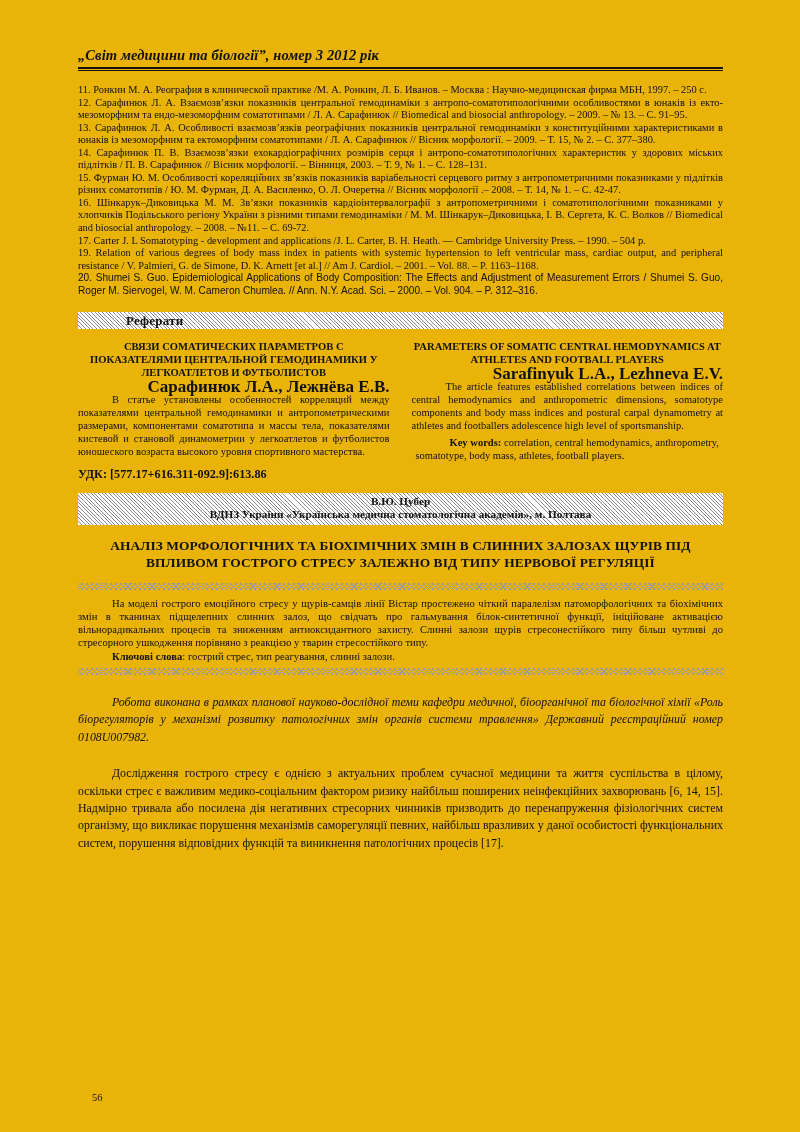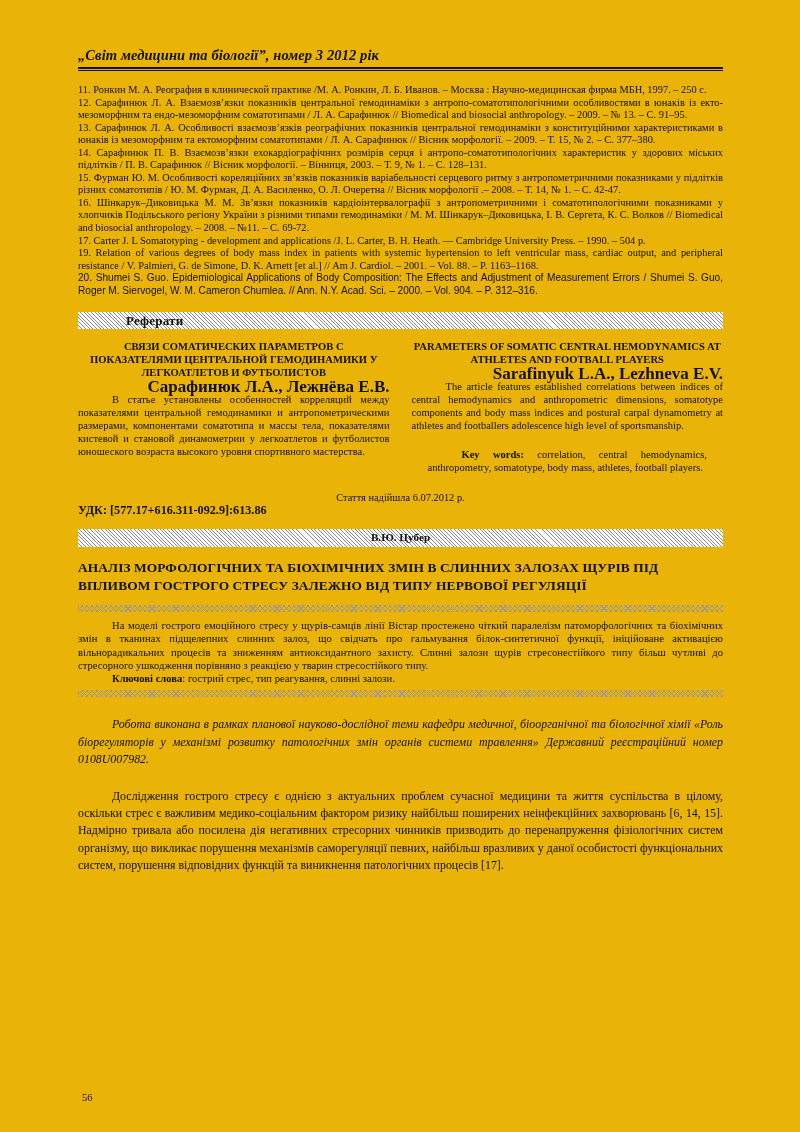--- a/index.html
+++ b/index.html
@@ -112,21 +112,21 @@
     margin: 0 0 1px 0;
   }
   .abs-body {
     text-align: justify;
     text-indent: 34px;
     margin: 0;
   }
   .abs-kw {
     text-align: justify;
     text-indent: 34px;
-    margin: 16px;
+    margin: 4px;
   }
   .abs-kw b { font-weight: bold; }
   .received {
     text-align: center;
     font-size: 10.4px;
     margin-top: 1px;
   }
 
   
   .udc {
@@ -142,21 +142,21 @@
   }
   .banner-auth .line {
     font-weight: bold;
     font-size: 11.2px;
     line-height: 13.6px;
     color: #111;
   }
 
   
   .art-title {
-    text-align: left;
+    text-align: center;
     font-weight: bold;
     font-size: 13.4px;
     line-height: 17.4px;
     margin: 12px 0 11px 0;
     letter-spacing: .1px;
   }
 
   
   .zigzag {
     height: 7px;
@@ -203,21 +203,21 @@
     font-size: 11.9px;
     line-height: 17.4px;
     text-align: justify;
     text-indent: 34px;
     margin: 19px 0 0 0;
   }
 
   
   .folio {
     position: absolute;
-    left: 82px;
+    left: 92px;
     top: 1092px;
     font-size: 10.4px;
   }
 </style>
 </head>
 <body>
 
 <div class="page">
   <div class="content">
 
@@ -251,26 +251,26 @@
 
       <div class="abs-col">
         <p class="abs-title">PARAMETERS OF SOMATIC CENTRAL HEMODYNAMICS AT ATHLETES AND FOOTBALL PLAYERS</p>
         <p class="abs-authors">Sarafinyuk L.A., Lezhneva E.V.</p>
         <p class="abs-body">The article features established correlations between indices of central hemodynamics and anthropometric dimensions, somatotype components and body mass indices and postural carpal dynamometry at athletes and footballers adolescence high level of sportsmanship.</p>
         <p class="abs-kw"><b>Key words:</b><span> correlation, central hemodynamics, anthropometry, somatotype, body mass, athletes, football players.</span></p>
       </div>
 
     </div>
 
-    <div class="received">Стаття надійшла 6.07.2012 р.</div>
 
     <div class="udc">УДК: [577.17+616.311-092.9]:613.86</div>
 
     <div class="banner banner-auth">
       <div class="line">В.Ю. Цубер</div>
+      <div class="line">ВДНЗ України «Українська медична стоматологічна академія», м. Полтава</div>
     </div>
 
     <div class="art-title">АНАЛІЗ МОРФОЛОГІЧНИХ ТА БІОХІМІЧНИХ ЗМІН В СЛИННИХ ЗАЛОЗАХ ЩУРІВ ПІД ВПЛИВОМ ГОСТРОГО СТРЕСУ ЗАЛЕЖНО ВІД ТИПУ НЕРВОВОЇ РЕГУЛЯЦІЇ</div>
 
     <div class="zigzag zig-top"></div>
 
     <p class="summary">На моделі гострого емоційного стресу у щурів-самців лінії Вістар простежено чіткий паралелізм патоморфологічних та біохімічних змін в тканинах підщелепних слинних залоз, що свідчать про гальмування білок-синтетичної функції, ініційоване активацією вільнорадикальних процесів та зниженням антиоксидантного захисту. Слинні залози щурів стресонестійкого типу більш чутливі до стресорного ушкодження порівняно з реакцією у тварин стресостійкого типу.</p>
     <p class="summary-kw"><b>Ключові слова</b><span>: гострий стрес, тип реагування, слинні залози.</span></p>
 
     <div class="zigzag zig-bot"></div>

